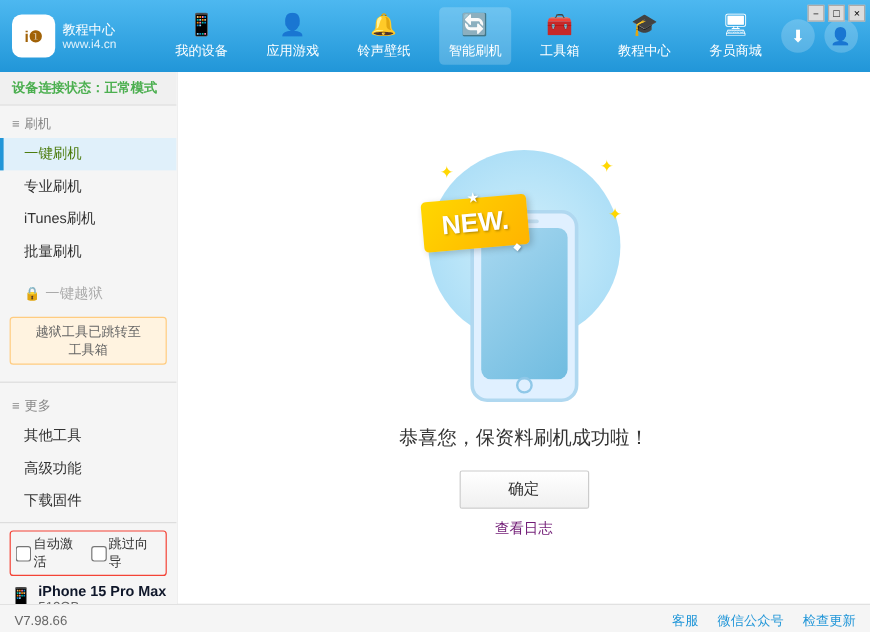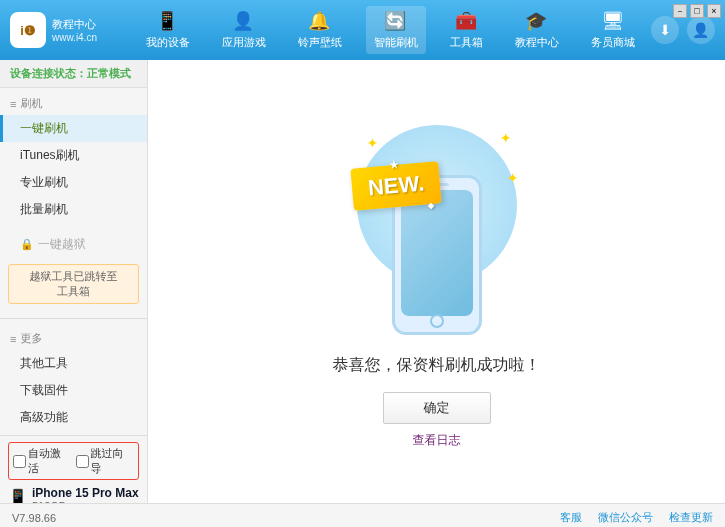--- a/index.html
+++ b/index.html
@@ -137,24 +137,24 @@
 
     <div class="sidebar-group">
       <div class="sidebar-group-header">
         <span>≡</span>
           <span>刷机</span>
       </div>
       <div class="sidebar-item active">
         <span>一键刷机</span>
       </div>
       <div class="sidebar-item">
+        <span>专业刷机</span>
+      </div>
+      <div class="sidebar-item">
         <span>iTunes刷机</span>
-      </div>
-      <div class="sidebar-item">
-        <span>专业刷机</span>
       </div>
       <div class="sidebar-item">
         <span>批量刷机</span>
       </div>
     </div>
 
     <div class="sidebar-group">
       <div class="sidebar-item disabled">
         <span style="font-size:11px;">🔒</span>
         <span>一键越狱</span>
@@ -169,24 +169,24 @@
 
     <div class="sidebar-group">
       <div class="sidebar-group-header">
         <span>≡</span>
           <span>更多</span>
       </div>
       <div class="sidebar-item">
         <span>其他工具</span>
       </div>
       <div class="sidebar-item">
+        <span>高级功能</span>
+      </div>
+      <div class="sidebar-item">
         <span>下载固件</span>
-      </div>
-      <div class="sidebar-item">
-        <span>高级功能</span>
       </div>
     </div>
 
     <div style="flex:1;"></div>
 
     <div class="sidebar-bottom">
       <div class="auto-options">
         <label>
           <input type="checkbox" style="">
           <span>自动激活</span>

